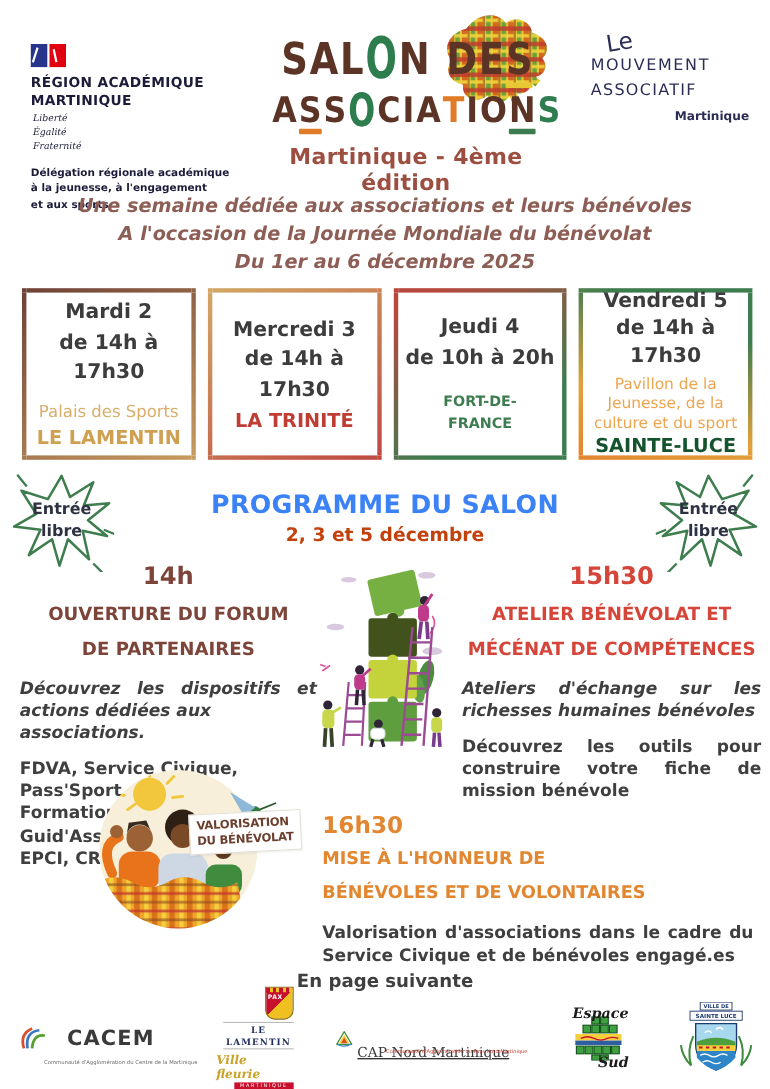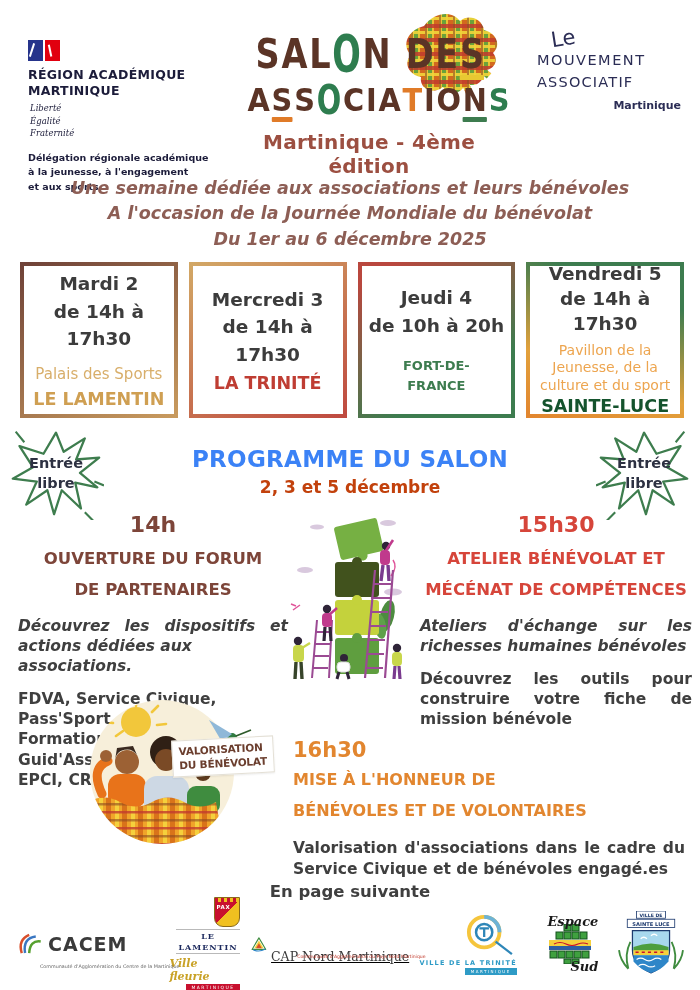--- a/index.html
+++ b/index.html
@@ -82,21 +82,21 @@
   .slot3 .slot-body{margin-top:12px;}
 
   
   .ftitle{left:0;top:849px;width:700px;text-align:center;font-size:24px;font-weight:bold;letter-spacing:.3px;}
   .fsub{left:0;top:882px;width:700px;text-align:center;font-size:16.5px;font-weight:bold;color:#3f3f3f;}
 
   
   .partners{left:16px;top:902px;width:668px;height:84px;display:flex;justify-content:space-between;align-items:center;}
   .plogo{display:flex;flex-direction:column;align-items:flex-end;}
   .cacem{flex-direction:row;align-items:center;position:relative;width:142px;}
-  .cacem-name{font-size:19px;font-weight:bold;color:#3a3a3a;letter-spacing:1px;margin-left:4px;}
+  .cacem-name{font-size:19px;font-weight:bold;color:#3a3a3a;letter-spacing:1px;margin-left:17px;}
   .cacem-tag{position:absolute;left:24px;top:34px;font-size:4.8px;color:#666;white-space:nowrap;}
   .lam{width:70px;}
   .lam-shield{width:24px;height:28px;background:linear-gradient(135deg,#c8102e 50%,#f0c020 50%);border:1px solid #8a6a1a;border-radius:0 0 9px 9px;position:relative;}
   .lam-shield::before{content:"";position:absolute;left:0;top:0;right:0;height:4px;background:repeating-linear-gradient(90deg,#c8102e 0 3px,#f0c020 3px 6px);}
   .lam-pax{position:absolute;left:2px;top:6px;font-size:5.5px;font-weight:bold;color:#fff;letter-spacing:.5px;}
   .lam-name{font-family:"DejaVu Serif","Liberation Serif",serif;font-size:8px;font-weight:bold;color:#1d2a5e;letter-spacing:1px;text-align:center;line-height:1.3;margin-top:2px;border-top:1px solid #b9b9b9;border-bottom:1px solid #b9b9b9;padding:1px 2px;}
   .lam-script{font-family:"DejaVu Serif","Liberation Serif",serif;font-style:italic;font-weight:bold;font-size:11px;color:#c9a227;margin-top:3px;}
   .lam-banner{background:#c8102e;color:#fff;font-size:4.5px;letter-spacing:1.5px;padding:1px 5px;margin-top:1px;}
   .cap{flex-direction:row;width:158px;position:relative;text-decoration:underline;}
   .cap-name{font-family:"DejaVu Serif","Liberation Serif",serif;font-size:12.5px;color:#3a3a3a;margin-left:4px;white-space:nowrap;}
@@ -377,31 +377,20 @@
       <svg width="42" height="40" viewBox="0 0 44 40">
         <path d="M22,3 L41,35 H3 Z" fill="none" stroke="#3f8c3f" stroke-width="3" stroke-linejoin="round"></path>
         <path d="M22,10 L35,32 H9 Z" fill="#f5d03c"></path>
         <path d="M22,18 L30,32 H14 Z" fill="#d94f2b"></path>
         <path d="M6,36 Q22,44 40,34" stroke="#2e86c8" stroke-width="3" fill="none"></path>
       </svg>
       <span class="cap-name">CAP Nord Martinique</span>
       <span class="cap-tag">Communauté d'Agglomération du Pays Nord Martinique</span>
     </div>
 
-    <div class="plogo tri">
-      <svg width="58" height="44" viewBox="0 0 60 46">
-        <circle cx="26" cy="20" r="16" fill="none" stroke="#f5c53c" stroke-width="4"></circle>
-        <path d="M26,4 a16,16 0 0,1 16,16" stroke="#6db3d6" stroke-width="4" fill="none"></path>
-        <circle cx="26" cy="20" r="8.5" fill="none" stroke="#2e86b8" stroke-width="2.6"></circle>
-        <path d="M21,16 h10 M26,16 v9" stroke="#2e86b8" stroke-width="2.4"></path>
-        <path d="M38,30 L55,43" stroke="#2e86b8" stroke-width="2.4"></path>
-      </svg>
-      <span class="tri-name">VILLE DE LA TRINITÉ</span>
-      <span class="tri-banner">MARTINIQUE</span>
-    </div>
 
     <div class="plogo esud">
       <span class="esud-top">Espace</span>
       <svg width="54" height="40" viewBox="0 0 54 40">
         <g fill="#3fa03f" stroke="#14501e" stroke-width="1">
           <rect x="20" y="0" width="7" height="7"></rect>
             <rect x="28" y="0" width="7" height="7"></rect>
           <rect x="12" y="8" width="7" height="7"></rect>
             <rect x="20" y="8" width="7" height="7"></rect>
           <rect x="28" y="8" width="7" height="7"></rect>

